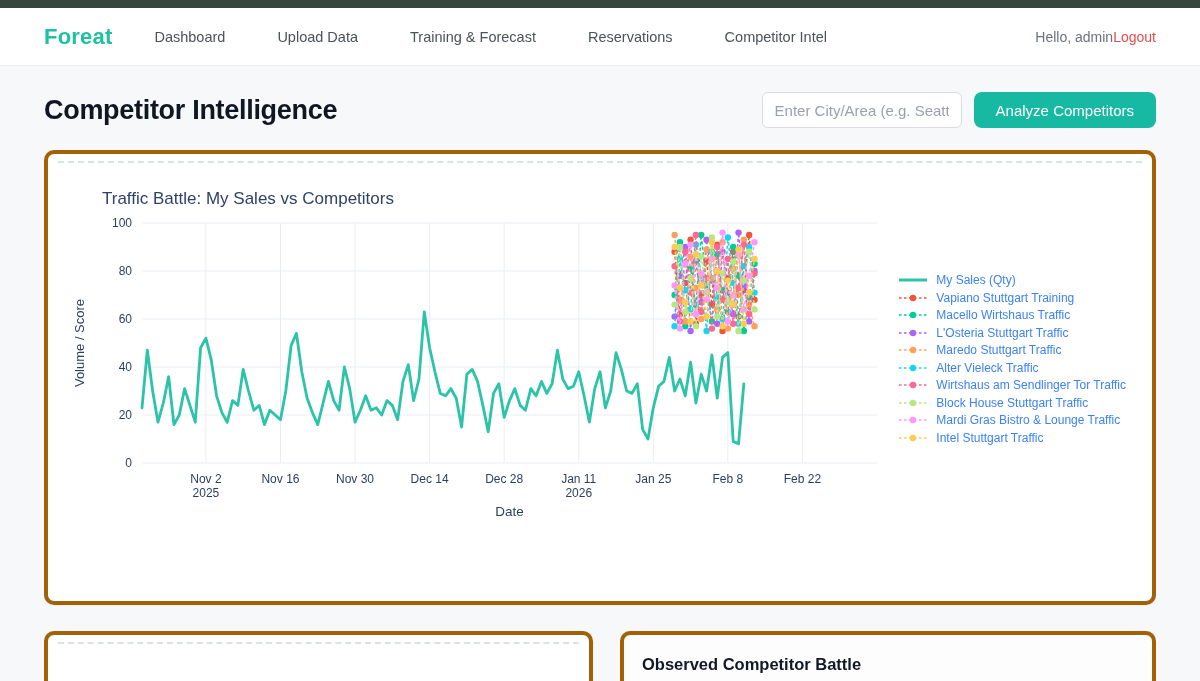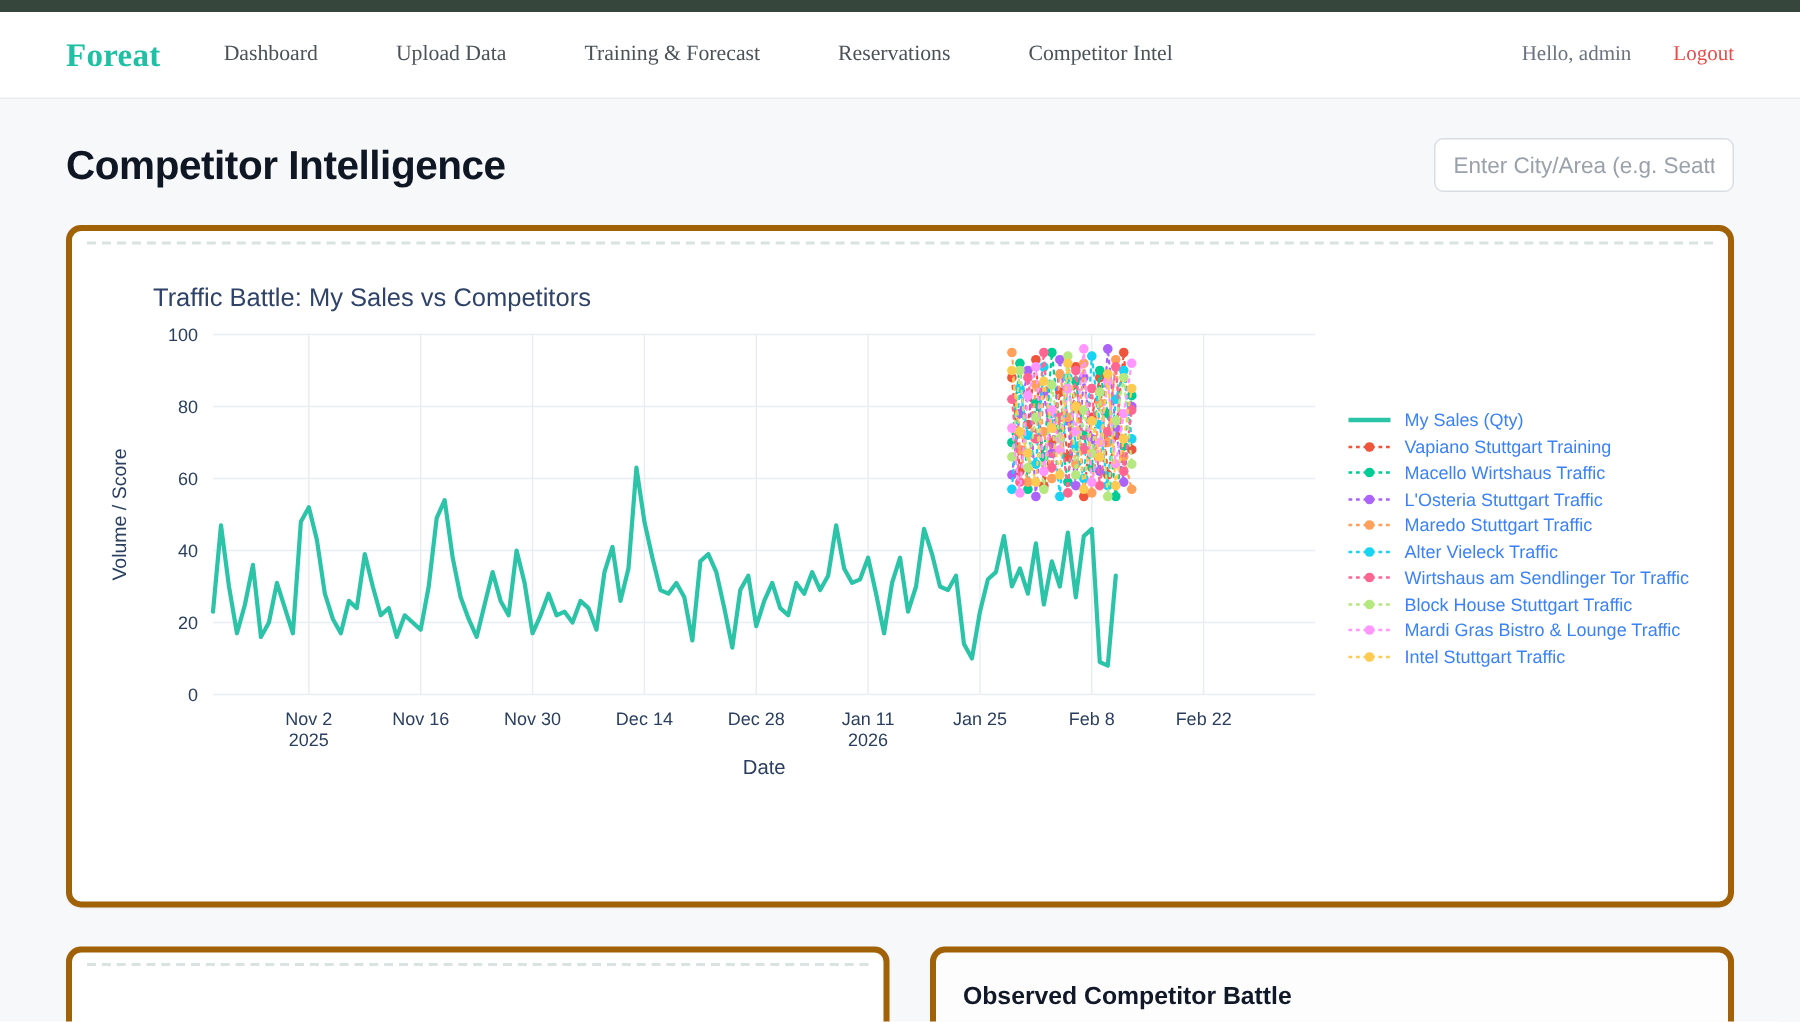--- a/index.html
+++ b/index.html
@@ -8,26 +8,26 @@
     font-family:"Liberation Sans", sans-serif;
     background:#f7f8fa;
     color:#1f2937;
   }
   
   .top-strip { height:8px; background:#36463c; }
 
   
   .nav {
     height:58px; background:#ffffff; border-bottom:1px solid #e9ebee;
-    display:flex; align-items:center; padding:0 44px;font-family:Liberation Serif, serif;
+    display:flex; align-items:center; padding:0 44px;
   }
   .brand { font-size:22px; font-weight:700; color:#1fc0a4; margin-right:42px; letter-spacing:.2px; cursor:pointer; }
   .nav-links { display:flex; gap:52px; }
   .nav-link { font-size:14.5px; color:#4b5258; cursor:pointer; }
-  .nav-right { margin-left:auto; display:flex; align-items:center; gap:28px; }
+  .nav-right { margin-left:auto; display:flex; align-items:center; }
   .greeting { font-size:14px; color:#6b7280; }
   .logout { font-size:14px; color:#e84c4c; cursor:pointer; }
 
   
   .page { padding:0 44px; }
   .header-row { margin-top:26px; display:flex; align-items:center; justify-content:space-between; }
   .page-title { font-size:27px; font-weight:800; color:#0f1624; letter-spacing:-.3px; }
   .controls { display:flex; align-items:center; gap:12px; }
   .city-input {
     width:200px; height:36px; border:1px solid #d9dde2; border-radius:6px;
@@ -83,20 +83,21 @@
     <span class="logout">Logout</span>
   </div>
 </div>
 
 <div class="page">
 
   <div class="header-row">
     <h1 class="page-title">Competitor Intelligence</h1>
     <div class="controls">
       <input class="city-input" type="text" placeholder="Enter City/Area (e.g. Seattl" style="">
+      <button class="analyze-btn">Analyze Competitors</button>
     </div>
   </div>
 
   <div class="card chart-card">
     <div class="dash-decor"></div>
     <div class="chart-title">Traffic Battle: My Sales vs Competitors</div>
     <div class="chart-area">
       <svg id="chart-svg" width="850" height="305">
           <line x1="80" x2="815" y1="250" y2="250" stroke="#e9edf3" stroke-width="1"></line>
           <text x="70" y="254" text-anchor="end" font-size="12" fill="#2a3f5f">0</text>

